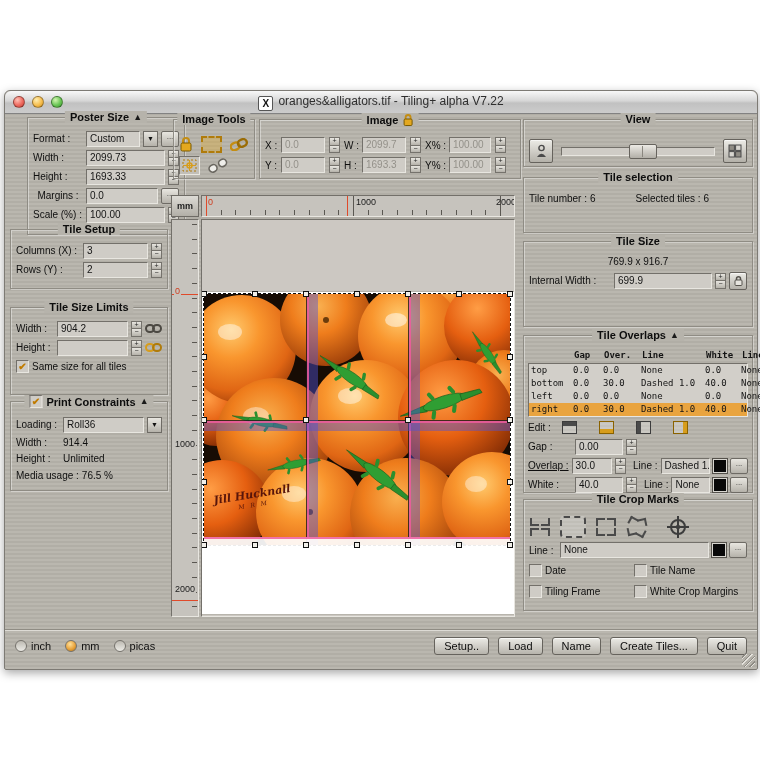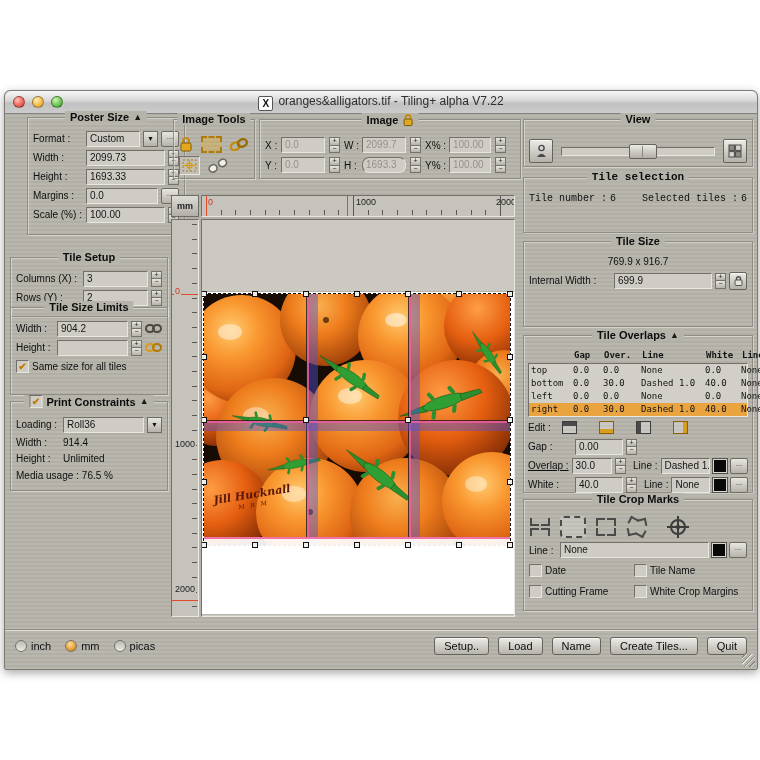--- a/index.html
+++ b/index.html
@@ -148,36 +148,36 @@
       </div>
       <div class="row">
         <span class="lbl" style="width:50px;">Height</span>
         <span class="fld grow">1693.33</span>
         <span class="sp">
             <i>+</i>
             <i>−</i>
           </span>
       </div>
       <div class="row">
-        <span class="lbl" style="width:50px;">Margins</span>
+        <span class="lbl" style="width:50px;text-align:center;">Margins</span>
         <span class="fld grow">0.0</span>
         <span class="dots">...</span>
       </div>
       <div class="row">
         <span class="lbl" style="width:50px;">Scale (%)</span>
         <span class="fld grow">100.00</span>
         <span class="sp">
             <i>+</i>
             <i>−</i>
           </span>
       </div>
     </div>
   </div>
 
-  <div class="group" style="left:5px;top:166px;width:156px;height:58px;">
+  <div class="group" style="left:5px;top:138px;width:156px;height:58px;">
     <span class="gtitle">Tile Setup</span>
     <div class="gbody">
       <div class="row">
         <span class="lbl" style="width:64px;">Columns (X)</span>
         <span class="fld grow">3</span>
         <span class="sp">
             <i>+</i>
             <i>−</i>
           </span>
       </div>
@@ -322,21 +322,21 @@
           </span>
       </div>
       <div class="row" style="height:20px;gap:4px;">
         <span class="lbl" style="width:12px;">Y</span>
         <span class="fld dis" style="width:44px;">0.0</span>
         <span class="sp">
             <i>+</i>
             <i>−</i>
           </span>
         <span class="lbl" style="width:14px;">H</span>
-        <span class="fld dis" style="width:44px;border-radius:7px;">1693.3</span>
+        <span class="fld dis" style="width:44px;">1693.3</span>
         <span class="sp">
             <i>+</i>
             <i>−</i>
           </span>
         <span class="lbl" style="width:20px;">Y%</span>
         <span class="fld dis" style="width:42px;">100.00</span>
         <span class="sp">
             <i>+</i>
             <i>−</i>
           </span>
@@ -481,21 +481,21 @@
         <svg width="14" height="14">
             <rect x="1" y="1" width="5.4" height="5.4" fill="#8f8c84" stroke="#4a4a4a"></rect>
             <rect x="7.6" y="1" width="5.4" height="5.4" fill="#d8d6d0" stroke="#4a4a4a"></rect>
             <rect x="1" y="7.6" width="5.4" height="5.4" fill="#d8d6d0" stroke="#4a4a4a"></rect>
             <rect x="7.6" y="7.6" width="5.4" height="5.4" fill="#8f8c84" stroke="#4a4a4a"></rect>
           </svg>
       </span>
     </div>
   </div>
 
-  <div class="group" style="left:518px;top:86px;width:228px;height:54px;font-family:Liberation Mono, monospace;">
+  <div class="group" style="left:518px;top:86px;width:228px;height:54px;">
     <span class="gtitle">Tile selection</span>
     <div class="gbody">
       <div class="row" style="height:18px;">
         <span class="lbl">Tile number</span>
         <span class="plain">6</span>
         <span style="width:34px;"></span>
         <span class="lbl">Selected tiles</span>
         <span class="plain">6</span>
       </div>
     </div>
@@ -661,21 +661,21 @@
         <span class="dots">...</span>
       </div>
       <div class="row" style="height:21px;">
         <span class="chk"></span>
         <span class="plain" style="width:86px;">Date</span>
         <span class="chk"></span>
         <span class="plain">Tile Name</span>
       </div>
       <div class="row" style="height:21px;">
         <span class="chk"></span>
-        <span class="plain" style="width:86px;">Cutting Frame</span>
+        <span class="plain" style="width:86px;">Tiling Frame</span>
         <span class="chk"></span>
         <span class="plain">White Crop Margins</span>
       </div>
     </div>
   </div>
 
   <div class="sepline"></div>
 
   <div style="position:absolute;left:10px;top:549px;display:flex;align-items:center;gap:14px;">
     <span style="display:flex;align-items:flex-start;gap:4px;">

